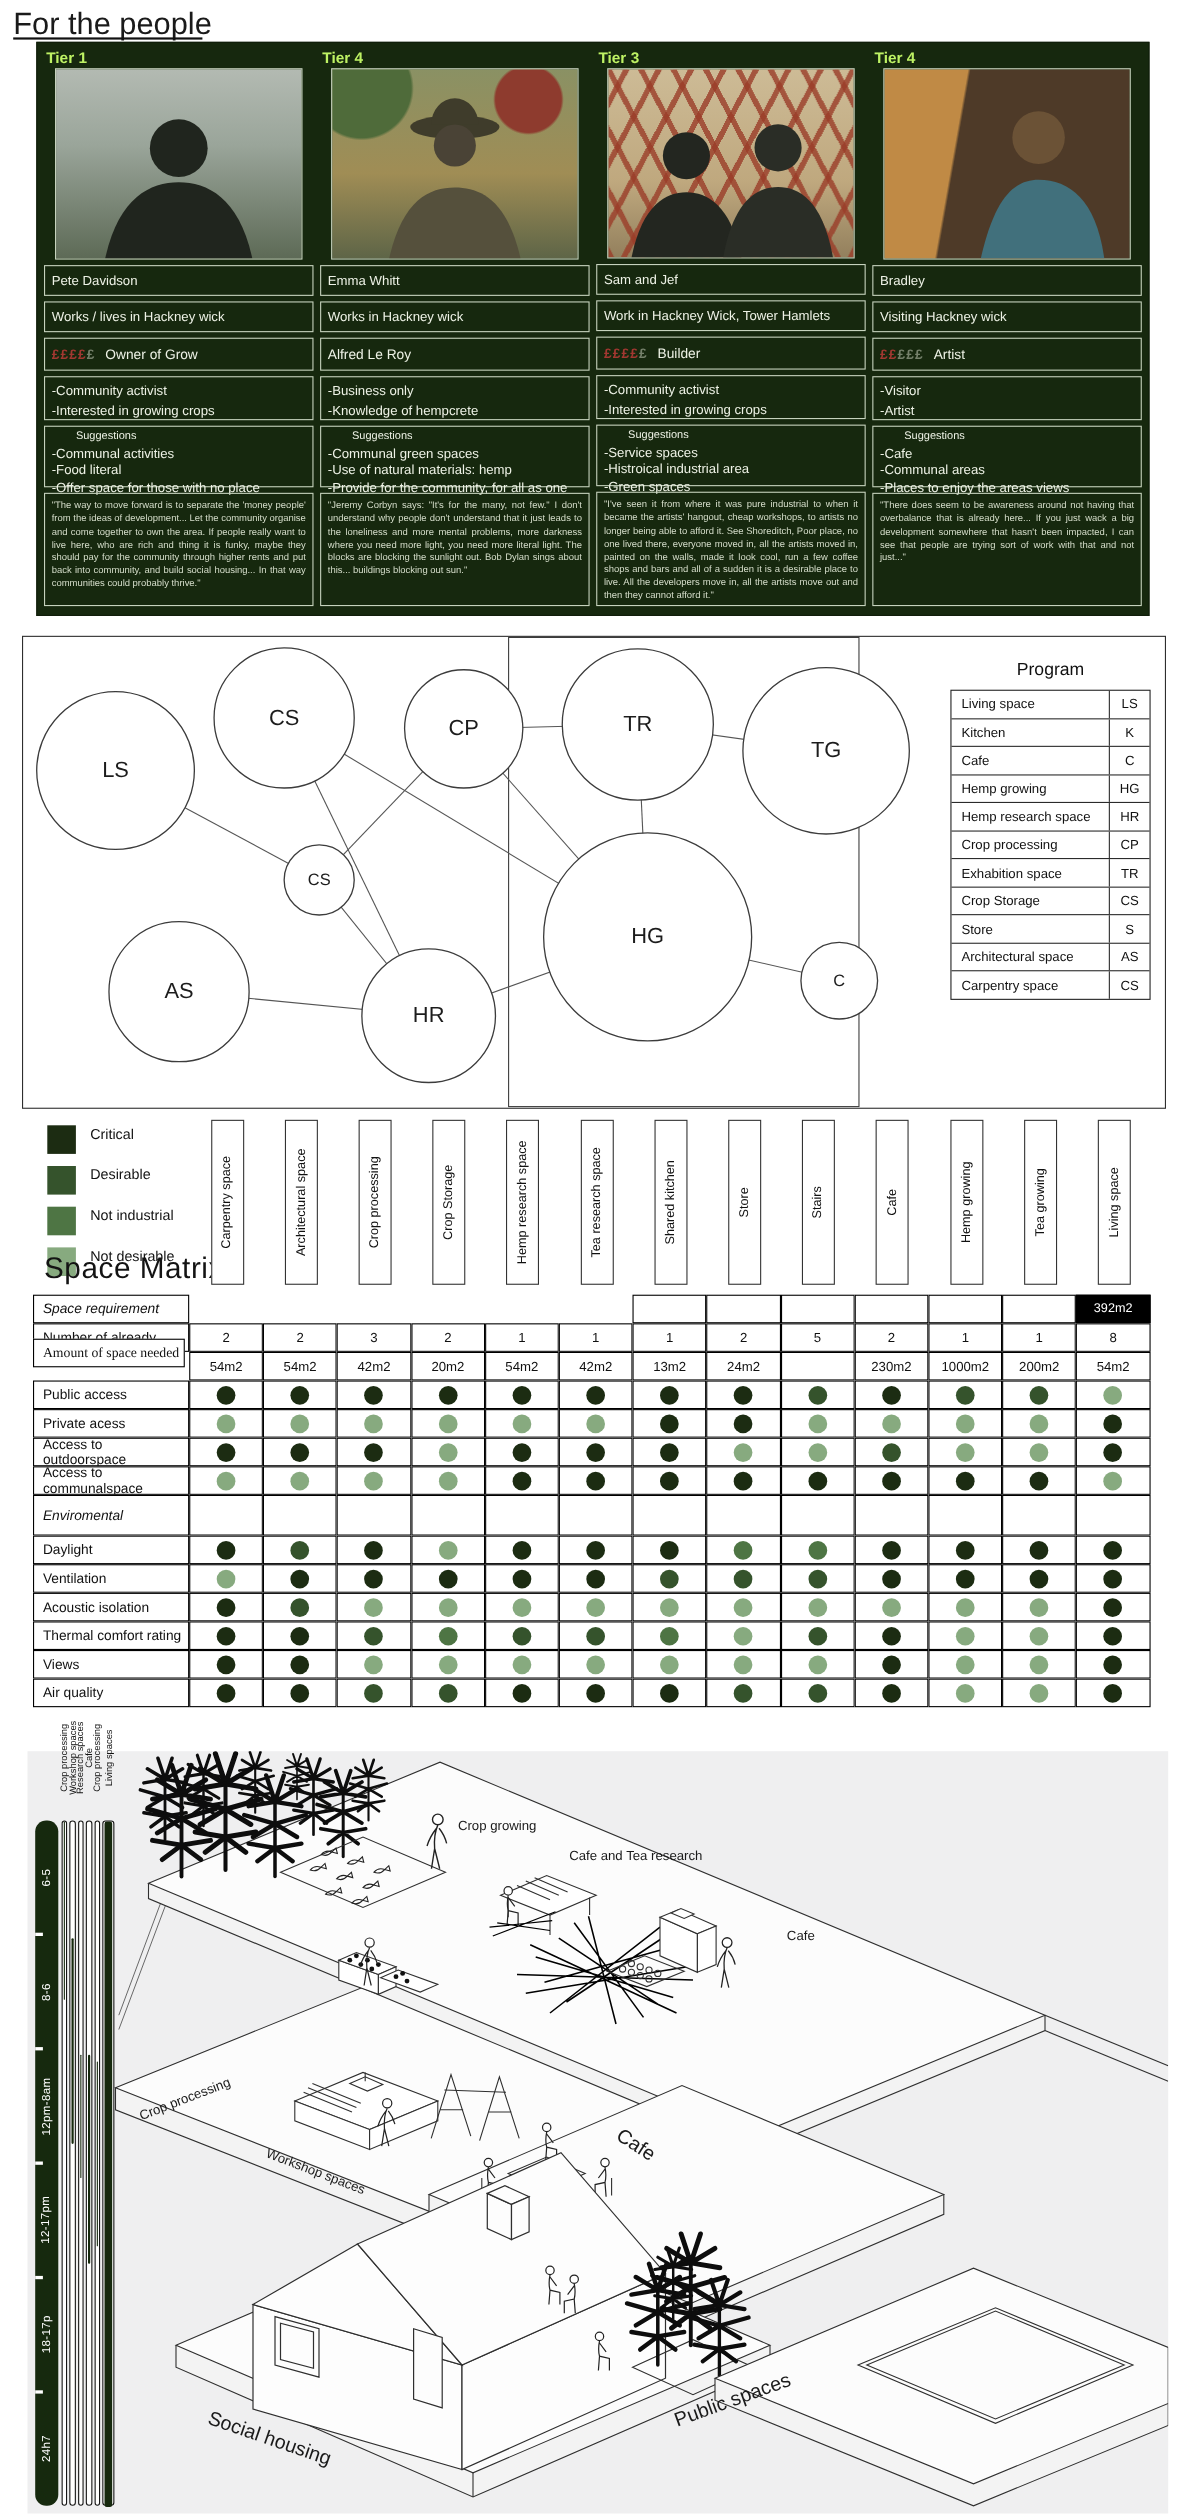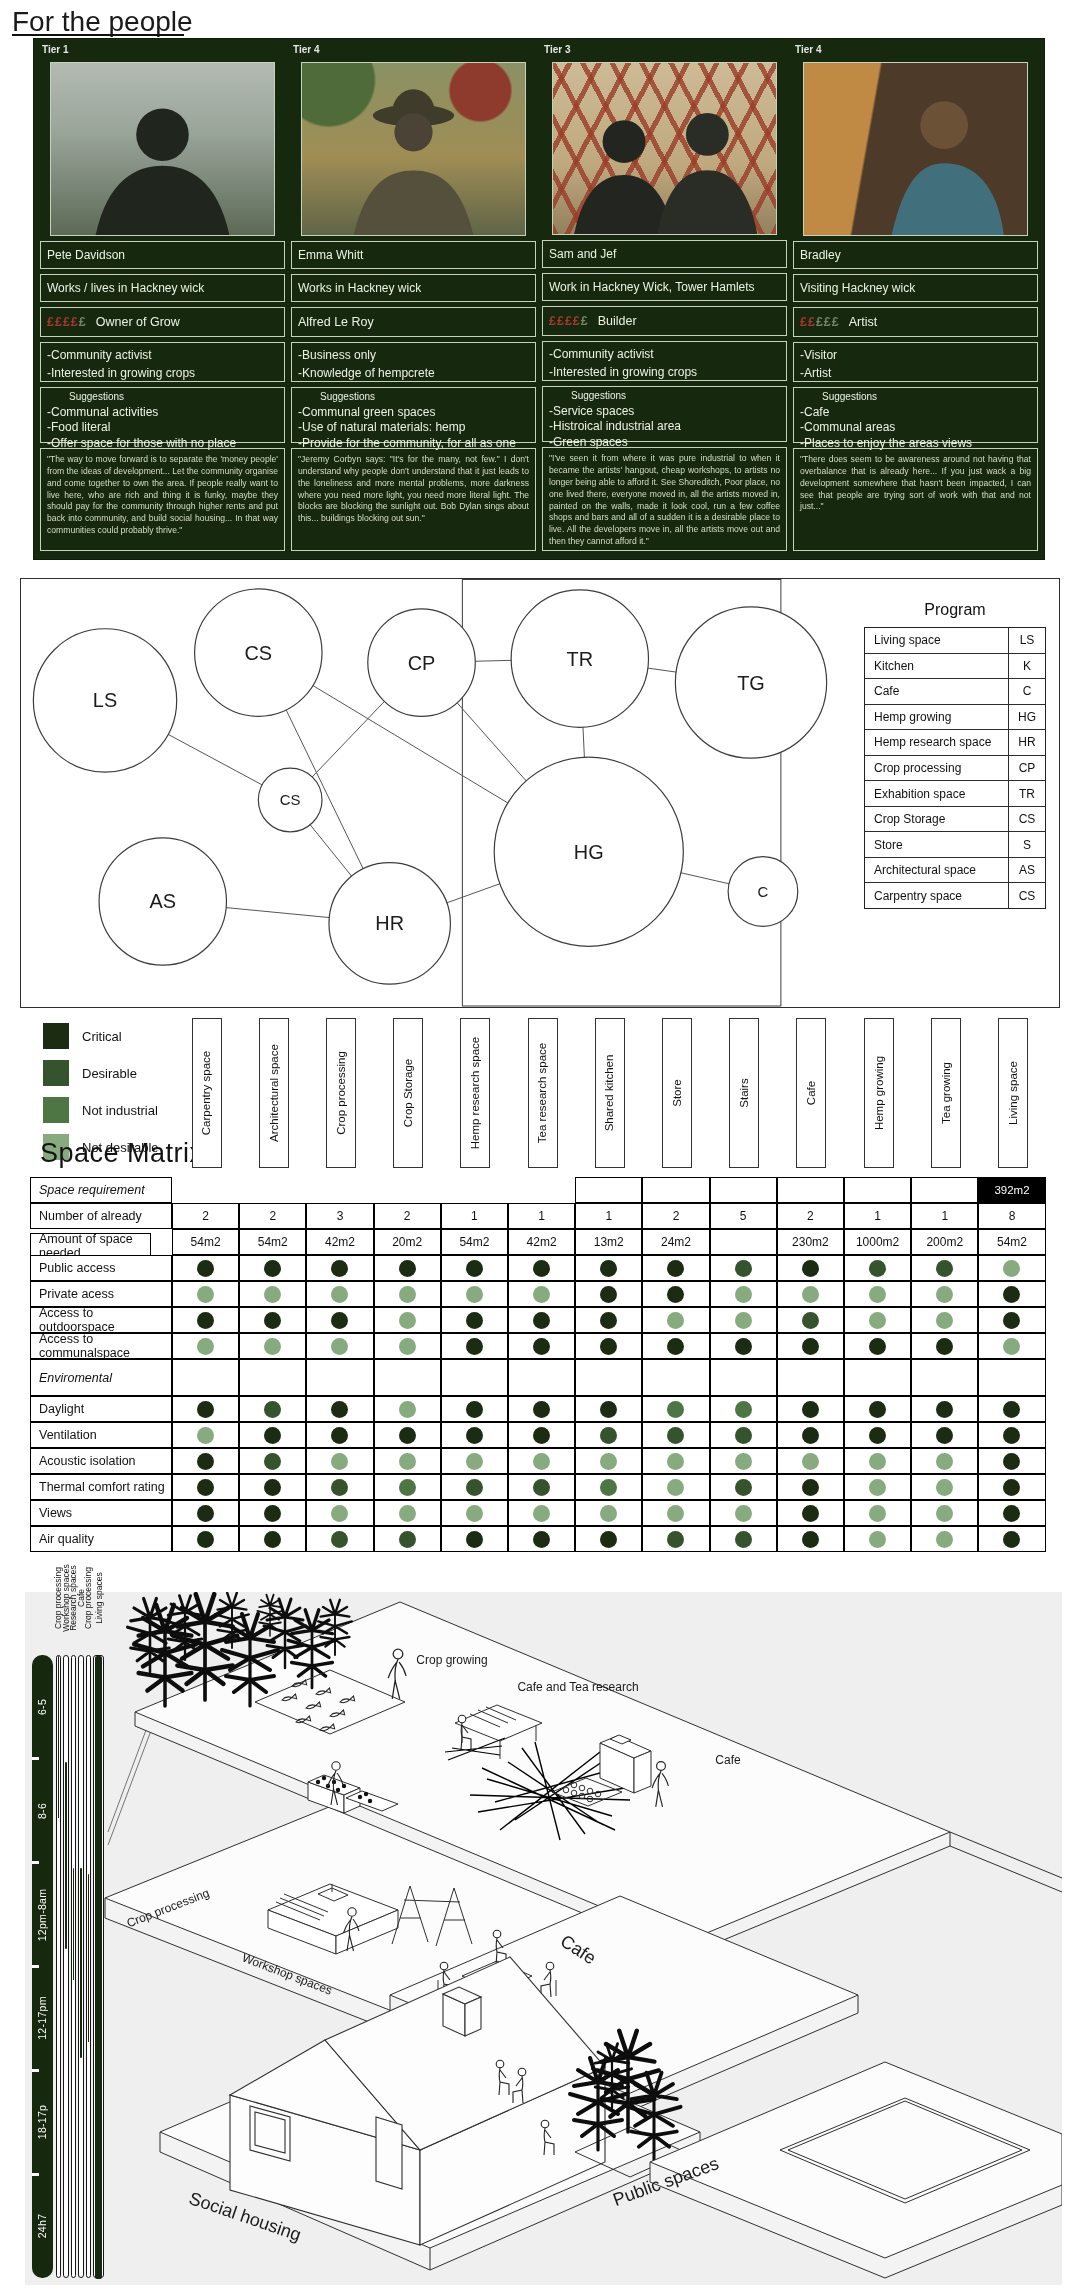--- a/index.html
+++ b/index.html
@@ -7,21 +7,21 @@
        font-family:"Liberation Sans",sans-serif;color:#111;overflow:hidden}
 
   
   #page-title{position:absolute;left:12px;top:6px;font-size:28px;color:#1a1a1a}
   #title-underline{position:absolute;left:12px;top:34px;width:172px;height:2px;background:#111}
 
   
   #panel{position:absolute;left:33px;top:38px;width:1012px;height:522px;background:#16280e;
          border:1px solid #101d0a;box-sizing:border-box;display:flex;gap:6px;padding:4px 6px 8px 6px}
   .tier{flex:1;display:flex;flex-direction:column;min-width:0}
-  .tier-label{height:16px;font-size:10px;color:#e5e5e5;font-weight:bold;padding:1px 0 0 2px}
+  .tier-label{height:16px;font-size:14px;color:#bef264;font-weight:bold;padding:1px 0 0 2px}
   .photo{height:172px;margin:2px 10px 0 10px;border:1px solid #c6d2bd;position:relative;overflow:hidden}
   .photo svg{position:absolute;left:0;top:0;width:100%;height:100%}
   .ph1{background:linear-gradient(180deg,#b3bab2 0%,#9aa59a 40%,#5d6a56 100%)}
   .ph2{background:radial-gradient(circle at 80% 16%,#8e3b2e 0 13%,rgba(0,0,0,0) 14%),
         radial-gradient(circle at 12% 10%,#4f6b3a 0 18%,rgba(0,0,0,0) 19%),
         linear-gradient(180deg,#8a9164 0%,#a08d55 55%,#5e6547 100%)}
   .ph3{background-image:repeating-linear-gradient(62deg,rgba(154,60,40,.8) 0 5px,rgba(0,0,0,0) 5px 26px),
         repeating-linear-gradient(-62deg,rgba(154,60,40,.8) 0 5px,rgba(0,0,0,0) 5px 26px),
         linear-gradient(180deg,#cdbb96 0%,#bfa87e 60%,#93805d 100%)}
   .ph4{background:linear-gradient(100deg,#c08a45 0 30%,#4e3a28 31% 100%)}
@@ -43,21 +43,21 @@
   #program{position:absolute;left:843px;top:48px;width:182px;height:282px;border:1.5px solid #222;
            display:flex;flex-direction:column;background:#fff;box-sizing:border-box}
   .prow{flex:1;display:flex;border-bottom:1px solid #2b2b2b;font-size:12px;align-items:stretch}
   .prow:last-child{border-bottom:none}
   .pname{flex:1;padding-left:9px;display:flex;align-items:center}
   .pabbr{width:36px;border-left:1px solid #2b2b2b;display:flex;align-items:center;justify-content:center}
 
   
   #matrix{position:absolute;left:30px;top:1015px;width:1016px;height:537px}
   #matrix-legend{position:absolute;left:43px;top:1023px}
-  .leg-item{display:flex;align-items:center;margin-bottom:11px;height:26px}
+  .leg-item{display:flex;margin-bottom:11px;height:26px}
   .leg-sw{width:26px;height:26px;margin-right:13px}
   .leg-lb{font-size:13px}
   #matrix-title{position:absolute;left:40px;top:1138px;font-size:27px;letter-spacing:.5px;color:#131313}
   .vbox{position:absolute;border:1px solid #333;background:#fff;display:flex;align-items:center;justify-content:center}
   .vbox span{transform:rotate(-90deg);white-space:nowrap;font-size:11.5px;color:#111}
   .mcell{position:absolute;border:1px solid #000;box-sizing:border-box;display:flex;align-items:center;
          justify-content:center;background:#fff}
   .mlabel{justify-content:flex-start;padding-left:8px;font-size:12.5px}
   .mtext{font-size:12px}
   .blackbar{background:#000;color:#fff;font-size:11.5px}
@@ -358,21 +358,21 @@
     <div class="mcell mtext" style="left: 343.6px; top: 188px; width: 67.2px; height: 26px;">2</div>
     <div class="mcell mtext" style="left: 410.8px; top: 188px; width: 67.2px; height: 26px;">1</div>
     <div class="mcell mtext" style="left: 478px; top: 188px; width: 67.2px; height: 26px;">1</div>
     <div class="mcell mtext" style="left: 545.2px; top: 188px; width: 67.2px; height: 26px;">1</div>
     <div class="mcell mtext" style="left: 612.4px; top: 188px; width: 67.2px; height: 26px;">2</div>
     <div class="mcell mtext" style="left: 679.6px; top: 188px; width: 67.2px; height: 26px;">5</div>
     <div class="mcell mtext" style="left: 746.8px; top: 188px; width: 67.2px; height: 26px;">2</div>
     <div class="mcell mtext" style="left: 814px; top: 188px; width: 67.2px; height: 26px;">1</div>
     <div class="mcell mtext" style="left: 881.2px; top: 188px; width: 67.2px; height: 26px;">1</div>
     <div class="mcell mtext" style="left: 948.4px; top: 188px; width: 67.2px; height: 26px;">8</div>
-    <div class="mcell mlabel" style="left: 0px; top: 218px; width: 121px; height: 26px;">Amount of space needed</div>
+    <div class="mcell mlabel" style="left: 0px; top: 202px; width: 138px; height: 26px; font-family: Liberation Serif, serif;">Amount of space needed</div>
     <div class="mcell mtext" style="left: 142px; top: 214px; width: 67.2px; height: 26px;">54m2</div>
     <div class="mcell mtext" style="left: 209.2px; top: 214px; width: 67.2px; height: 26px;">54m2</div>
     <div class="mcell mtext" style="left: 276.4px; top: 214px; width: 67.2px; height: 26px;">42m2</div>
     <div class="mcell mtext" style="left: 343.6px; top: 214px; width: 67.2px; height: 26px;">20m2</div>
     <div class="mcell mtext" style="left: 410.8px; top: 214px; width: 67.2px; height: 26px;">54m2</div>
     <div class="mcell mtext" style="left: 478px; top: 214px; width: 67.2px; height: 26px;">42m2</div>
     <div class="mcell mtext" style="left: 545.2px; top: 214px; width: 67.2px; height: 26px;">13m2</div>
     <div class="mcell mtext" style="left: 612.4px; top: 214px; width: 67.2px; height: 26px;">24m2</div>
     <div class="mcell mtext" style="left: 679.6px; top: 214px; width: 67.2px; height: 26px;"></div>
     <div class="mcell mtext" style="left: 746.8px; top: 214px; width: 67.2px; height: 26px;">230m2</div>

